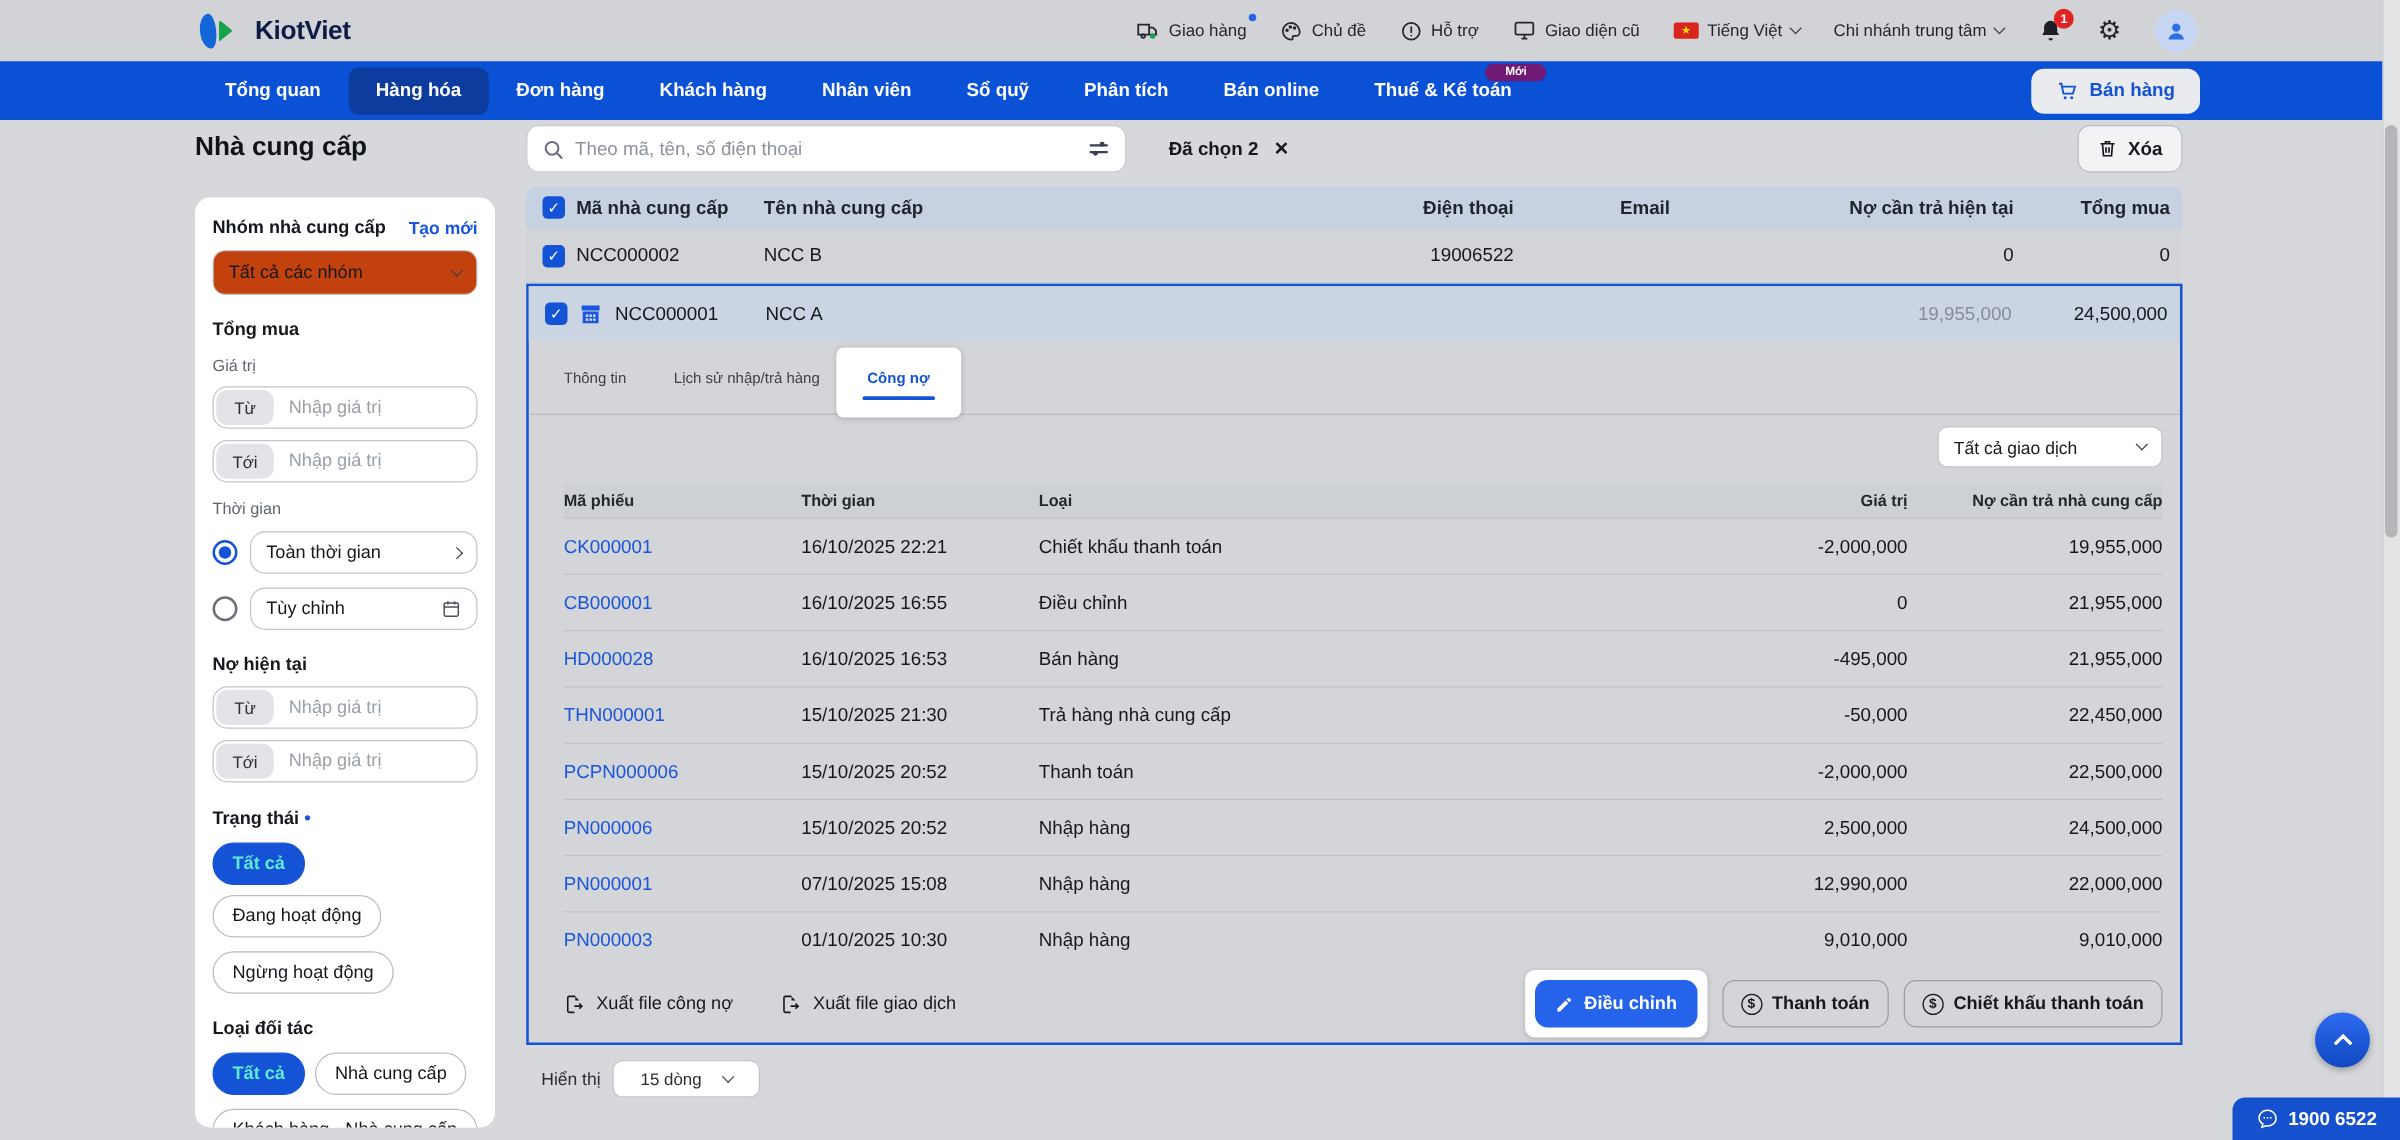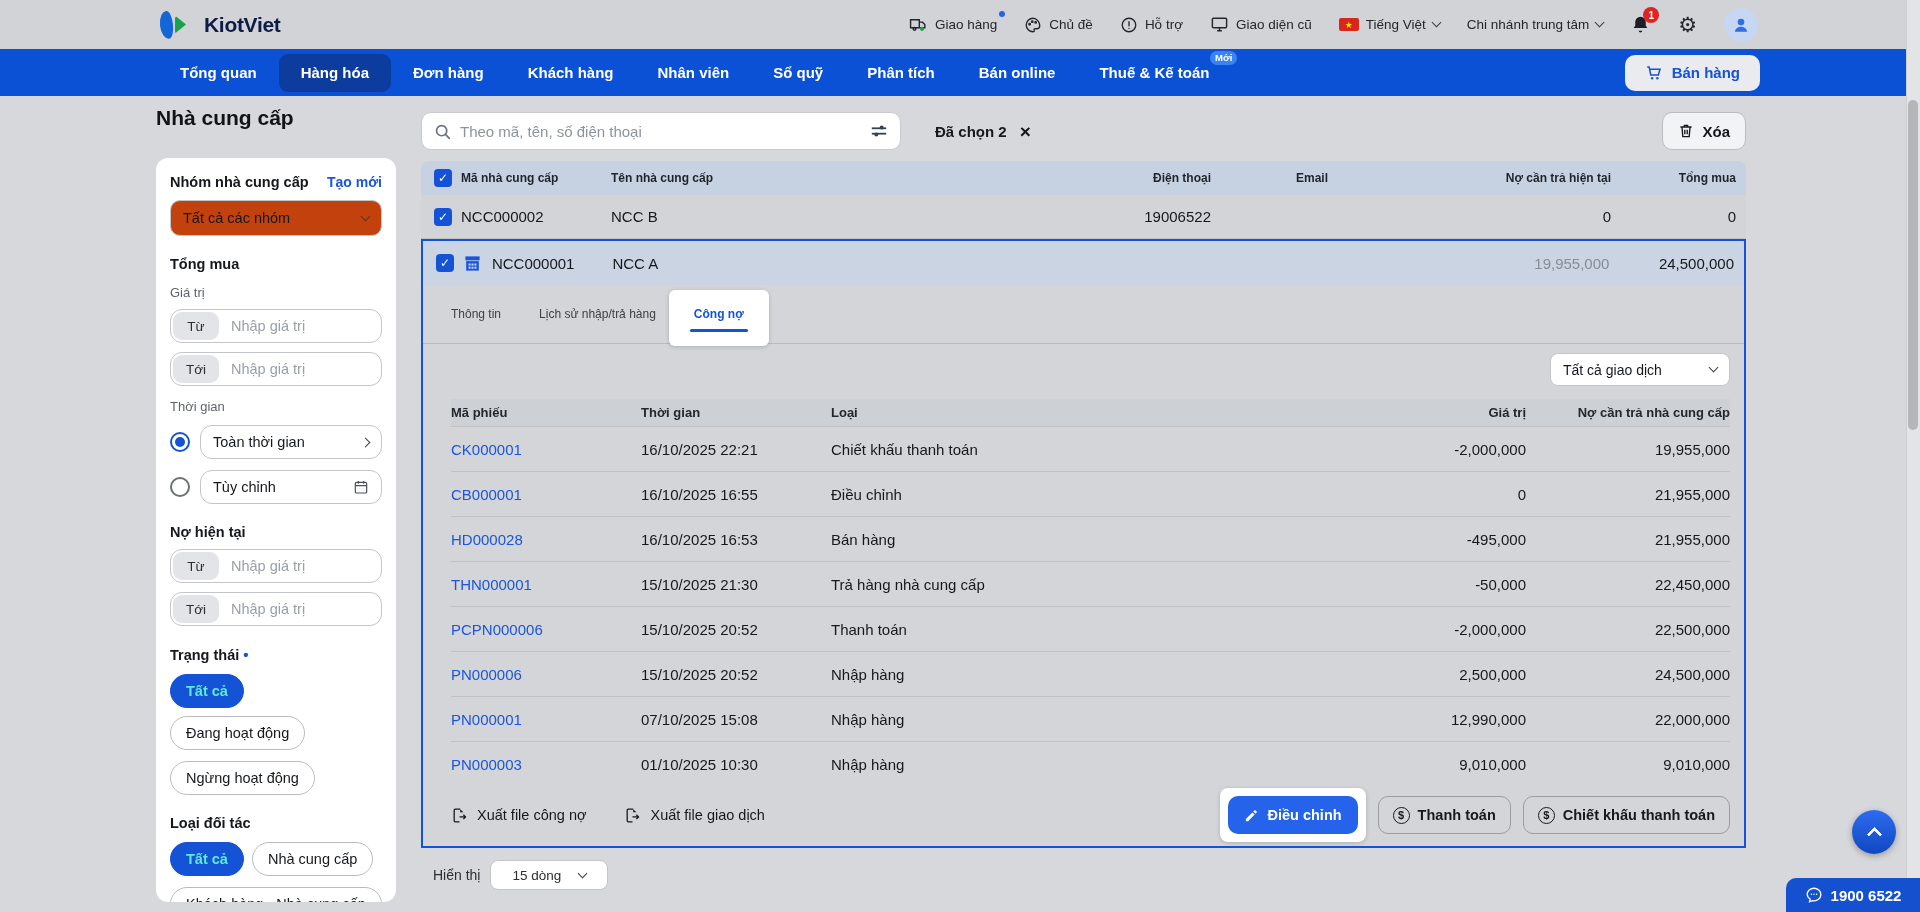--- a/index.html
+++ b/index.html
@@ -23,21 +23,21 @@
   .bell-wrap { position:relative; }
   .badge { position:absolute; top:-7px; right:-8px; min-width:16px; height:16px; border-radius:8px; background:#e02424; color:#fff; font-size:10px; font-weight:bold; display:flex; align-items:center; justify-content:center; padding:0 4px; }
   .gear { font-size:21px; color:#23272e; line-height:1; }
   .gear::before { content:"⚙"; }
   .avatar { width:34px; height:34px; border-radius:50%; background:#c7d6f2; display:flex; align-items:center; justify-content:center; }
 
   
   .navbar { position:absolute; left:0; top:49px; width:1920px; height:47px; background:#0b51d6; display:flex; align-items:center; padding-left:158px; }
   .nav-item { color:#fff; font-size:15px; font-weight:600; padding:0 22px; height:47px; display:flex; align-items:center; position:relative; cursor:default; }
   .nav-item.active { background:#0c3d9e; border-radius:9px; height:38px; }
-  .new-badge { position:absolute; top:2px; right:-6px; background:#3b82f6; color:#fff; font-size:9.5px; font-weight:bold; padding:2px 5px; border-radius:9px; line-height:1; }
+  .new-badge { position:absolute; top:2px; right:-6px; background:#701a75; color:#fff; font-size:9.5px; font-weight:bold; padding:2px 16px; border-radius:9px; line-height:1; }
   .sell-btn { margin-left:auto; margin-right:160px; background:#e9ebee; color:#1553d6; font-weight:bold; font-size:15px; height:36px; padding:0 20px; border-radius:10px; display:flex; align-items:center; gap:9px; cursor:default; }
 
   
   .side-title { position:absolute; left:156px; top:106px; font-size:21px; font-weight:bold; color:#101317; }
   .side-card { position:absolute; left:156px; top:158px; width:240px; height:744px; background:#fff; border-radius:12px; padding:16px 14px; overflow:hidden; }
   .group-row { display:flex; align-items:center; justify-content:space-between; }
   .sec-label { font-size:14.5px; font-weight:bold; color:#15181d; }
   .link { font-size:14px; font-weight:bold; color:#1a56db; cursor:default; }
   .select { height:36px; border:1px solid #c3c5c9; border-radius:10px; background:#c2410c; display:flex; align-items:center; justify-content:space-between; padding:0 12px; font-size:14.5px; margin-top:10px; cursor:default; }
   .mt22 { margin-top:20px; } .mt14 { margin-top:13px; }
@@ -50,33 +50,33 @@
   .radio.on { border-color:#1553d6; }
   .radio.on::after { content:""; position:absolute; left:3px; top:3px; width:10px; height:10px; border-radius:50%; background:#1553d6; }
   .radio-btn { flex:1; height:34px; border:1px solid #c3c5c9; border-radius:12px; background:#fff; display:flex; align-items:center; justify-content:space-between; padding:0 12px; font-size:14.5px; cursor:default; }
   .chev-right { width:7px; height:7px; border-right:1.6px solid #3b3f46; border-bottom:1.6px solid #3b3f46; transform:rotate(-45deg); }
   .status-dot { color:#1553d6; font-size:15px; }
   .pill-row { display:flex; gap:8px; margin-top:11px; flex-wrap:wrap; }
   .pill { height:34px; padding:0 15px; border-radius:17px; border:1px solid #b9bcc1; background:#fff; display:flex; align-items:center; font-size:14.5px; color:#15181d; cursor:default; white-space:nowrap; }
   .pill.on { background:#1553d6; border-color:#1553d6; color:#5eead4; font-weight:bold; }
 
   
-  .main { position:absolute; left:421px; top:112px; width:1325px; }
+  .main { position:absolute; left:421px; top:100px; width:1325px; }
   .toolbar { display:flex; align-items:center; height:38px; margin-bottom:11px; }
   .search { width:480px; height:38px; background:#fff; border:1px solid #c9cbcf; border-radius:10px; display:flex; align-items:center; padding:0 12px; gap:9px; }
   .search-ph { flex:1; color:#8d939c; font-size:15px; }
   .chip { margin-left:34px; display:flex; align-items:center; gap:13px; font-size:15px; font-weight:bold; }
   .chip-x { font-size:19px; font-weight:bold; line-height:1; cursor:default; }
   .chip-x::before { content:"×"; }
   .del-btn { margin-left:auto; height:38px; padding:0 15px; background:#f2f3f5; border:1px solid #b9bcc1; border-radius:10px; display:flex; align-items:center; gap:8px; font-size:15px; font-weight:600; cursor:default; }
 
   .checkbox { width:18px; height:18px; border-radius:4px; background:#1553d6; display:flex; align-items:center; justify-content:center; flex:none; cursor:default; }
   .checkbox::after { content:"✓"; color:#fff; font-size:12px; font-weight:bold; }
 
-  .sup-head { display:flex; align-items:center; height:34px; background:#c6d1e1; border-radius:8px 8px 0 0; font-size:12px; font-weight:bold; color:#1f242c; }
+  .sup-head { display:flex; align-items:center; height:34px; background:#c6d1e1; border-radius:8px 8px 0 0; font-size:15px; font-weight:bold; color:#1f242c; }
   .sup-row { display:flex; align-items:center; height:44px; background:#d2d4d7; font-size:15px; border-bottom:1px solid #c0c2c6; }
   .c-chk { width:40px; padding-left:13px; }
   .c-code { width:150px; display:flex; align-items:center; gap:10px; }
   .c-name { width:250px; }
   .c-phone { width:350px; text-align:right; }
   .c-email { width:130px; padding-left:85px; }
   .c-debt { width:270px; text-align:right; }
   .c-total { width:135px; text-align:right; padding-right:10px; }
   .muted { color:#878d98; }
 

